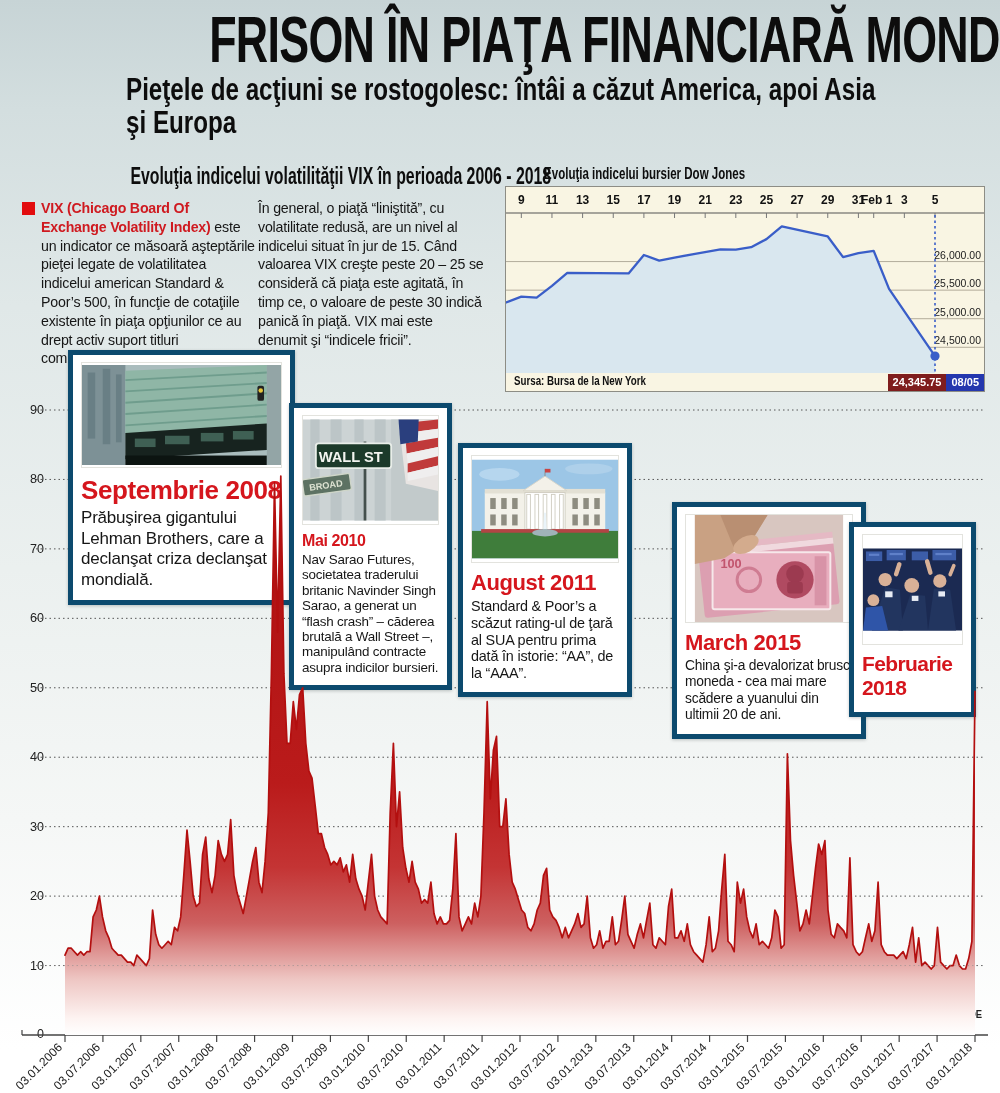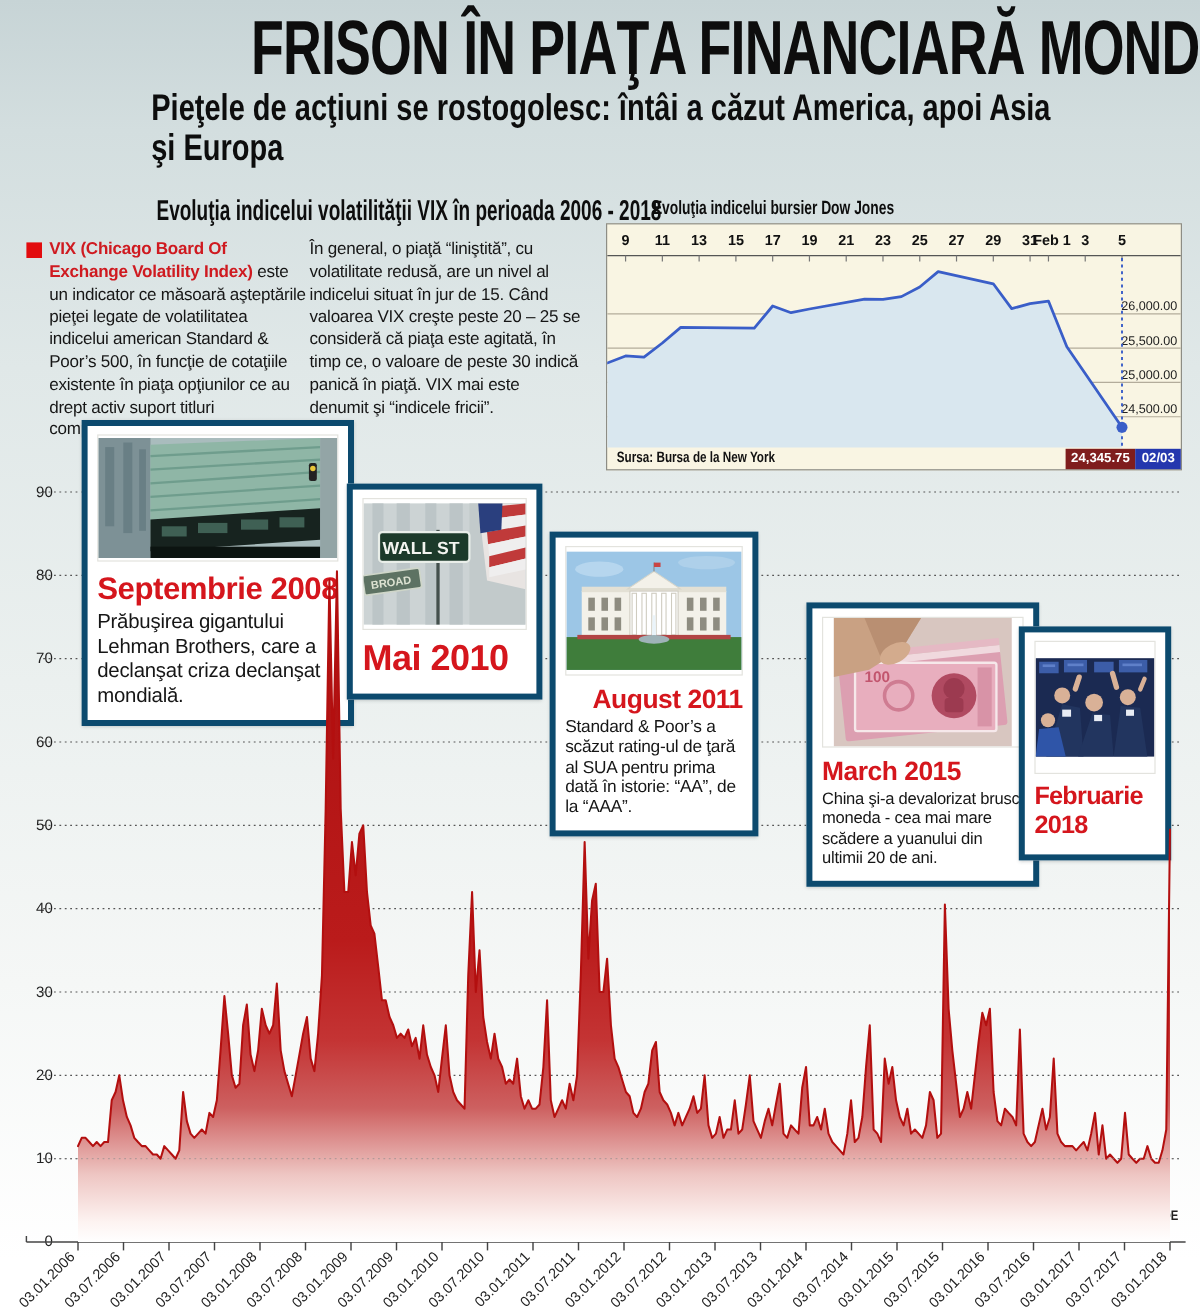--- a/index.html
+++ b/index.html
@@ -26,22 +26,22 @@
   #dj-source{position:absolute;left:8px;bottom:3px;font-size:12.5px;font-weight:bold;transform:scaleX(.78);transform-origin:0 100%;color:#111;white-space:nowrap;}
   #dj-badge{position:absolute;right:0;bottom:0;height:17px;display:flex;font-size:11px;font-weight:bold;color:#fff;line-height:17px;}
   #dj-badge .v{background:#7f1d1d;padding:0 5px;}
   #dj-badge .d{background:#2437ae;padding:0 5px;}
   
   .card{position:absolute;background:#fff;border:5px solid #0c4a6e;box-shadow:0 1px 3px rgba(50,60,60,.28);padding:7px 8px 10px;box-sizing:border-box;z-index:2;}
   .card .photo{display:block;width:100%;border:1px solid #e3e3de;box-sizing:border-box;}
   .card h3{color:#d5161d;font-weight:bold;letter-spacing:-.4px;margin:7px 0 2px;}
   .card p{margin:0;color:#161616;letter-spacing:-.2px;}
   #card-1{left:68px;top:350px;width:227px;} #card-1 h3{font-size:26px;} #card-1 p{font-size:17px;line-height:20.5px;}
-  #card-2{left:289px;top:403px;width:163px;} #card-2 h3{font-size:30px;} #card-2 p{font-size:13.4px;line-height:15.4px;}
-  #card-3{left:458px;top:443px;width:174px;} #card-3 h3{font-size:22px;text-align:right;} #card-3 p{font-size:14.4px;line-height:16.8px;}
+  #card-2{left:289px;top:403px;width:163px;} #card-2 h3{font-size:16px;} #card-2 p{font-size:13.4px;line-height:15.4px;}
+  #card-3{left:458px;top:443px;width:174px;} #card-3 h3{font-size:22px;} #card-3 p{font-size:14.4px;line-height:16.8px;}
   #card-4{left:672px;top:502px;width:194px;} #card-4 h3{font-size:22px;} #card-4 p{font-size:13.8px;line-height:16.4px;}
   #card-5{left:849px;top:522px;width:127px;} #card-5 h3{font-size:21px;letter-spacing:-.6px;}
   #vix-base-svg{left:0;top:0;z-index:1;}
   #vix-area-svg{left:0;top:0;z-index:3;pointer-events:none;}
   #cboe-source{left:860px;top:1008px;width:122px;text-align:right;font-size:11.5px;font-weight:bold;transform:scaleX(.82);transform-origin:100% 0;color:#222;z-index:2;}
 </style>
 </head>
 <body>
 
 <h1 class="abs" id="main-title"><span class="cond" style="transform:none">FRISON ÎN PIAŢA FINANCIARĂ MONDIALĂ</span></h1>
@@ -97,21 +97,21 @@
       <text x="398.35714285714283" y="17" text-anchor="middle" font-size="12" font-weight="bold" fill="#111" font-family="Liberation Sans,sans-serif">3</text>
       <line x1="429" y1="26" x2="429" y2="31" stroke="#777" stroke-width="1"></line>
       <text x="429" y="17" text-anchor="middle" font-size="12" font-weight="bold" fill="#111" font-family="Liberation Sans,sans-serif">5</text>
       <line x1="429" y1="28" x2="429" y2="198" stroke="#3a5ec8" stroke-width="1.6" stroke-dasharray="2.5 3"></line>
       <polyline points="0,115.54285714285714 15.321428571428571,109.65714285714286 30.642857142857142,110.62857142857143 45.964285714285715,98.85714285714286 61.285714285714285,85.82857142857142 122.57142857142857,86.45714285714286 137.89285714285714,68 153.21428571428572,73.6 168.53571428571428,70.5142857142857 214.5,62.285714285714285 229.82142857142858,62.57142857142857 245.14285714285714,60.17142857142857 260.4642857142857,52.114285714285714 275.7857142857143,39.371428571428574 321.75,49.48571428571428 337.07142857142856,70.17142857142858 352.39285714285717,66.05714285714285 367.7142857142857,63.885714285714286 383.0357142857143,101.94285714285714 429,169.1" fill="none" stroke="#3a5ec8" stroke-width="2.3" stroke-linejoin="round" stroke-linecap="round"></polyline>
       <circle cx="429" cy="169.1" r="4.6" fill="#3a5ec8"></circle>
     </svg>
   <div id="dj-source">Sursa: Bursa de la New York</div>
   <div id="dj-badge">
     <span class="v">24,345.75</span>
-      <span class="d">02/03</span>
+      <span class="d">08/05</span>
   </div>
 </div>
 
 <svg class="abs" id="vix-base-svg" width="1000" height="1093" viewBox="0 0 1000 1093">
     <line x1="36" y1="965.5555555555555" x2="985" y2="965.5555555555555" stroke="#555" stroke-width="1" stroke-dasharray="1.5 3"></line>
     <text x="44" y="969.5555555555555" text-anchor="end" font-size="12.5" fill="#222" font-family="Liberation Sans,sans-serif">10</text>
     <line x1="36" y1="896.1111111111111" x2="985" y2="896.1111111111111" stroke="#555" stroke-width="1" stroke-dasharray="1.5 3"></line>
     <text x="44" y="900.1111111111111" text-anchor="end" font-size="12.5" fill="#222" font-family="Liberation Sans,sans-serif">20</text>
     <line x1="36" y1="826.6666666666666" x2="985" y2="826.6666666666666" stroke="#555" stroke-width="1" stroke-dasharray="1.5 3"></line>
     <text x="44" y="830.6666666666666" text-anchor="end" font-size="12.5" fill="#222" font-family="Liberation Sans,sans-serif">30</text>
@@ -236,20 +236,21 @@
       </g>
     <rect x="66" y="24" width="3" height="86" fill="#44504d"></rect>
     <rect x="14" y="26" width="82" height="27" rx="3" fill="#1c3a2a" stroke="#e9eee9" stroke-width="2"></rect>
     <text x="52" y="46" text-anchor="middle" font-size="16" font-weight="bold" fill="#f2f4ef" font-family="Liberation Sans,sans-serif">WALL ST</text>
     <g transform="rotate(-8 26 72)">
         <rect x="0" y="62" width="52" height="18" rx="2" fill="#5d7263" stroke="#cfd6c9" stroke-width="1.5"></rect>
         <text x="25" y="75" text-anchor="middle" font-size="10" font-weight="bold" fill="#dde2d2" font-family="Liberation Sans,sans-serif">BROAD</text>
       </g>
   </svg>
   <h3>Mai 2010</h3>
+  <p>Nav Sarao Futures, societatea traderului britanic Navinder Singh Sarao, a generat un “flash crash” – căderea brutală a Wall Street –, manipulând contracte asupra indicilor bursieri.</p>
 </div>
 
 <div class="card" id="card-3">
   <svg class="photo" viewBox="0 0 160 108" height="108">
     <rect width="160" height="108" fill="#9cc6e6"></rect>
     <ellipse cx="30" cy="16" rx="22" ry="7" fill="#b6d6ee"></ellipse>
       <ellipse cx="128" cy="10" rx="26" ry="6" fill="#aed0ea"></ellipse>
     <rect x="14" y="36" width="132" height="42" fill="#f3f1e9"></rect>
     <rect x="14" y="32" width="132" height="5" fill="#e3e0d4"></rect>
     <polygon points="80,18 104,34 56,34" fill="#f3f1e9" stroke="#d8d5c8" stroke-width="1"></polygon>

